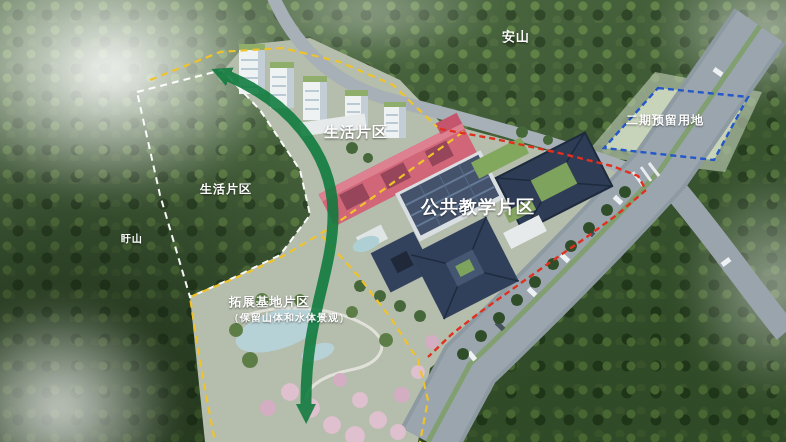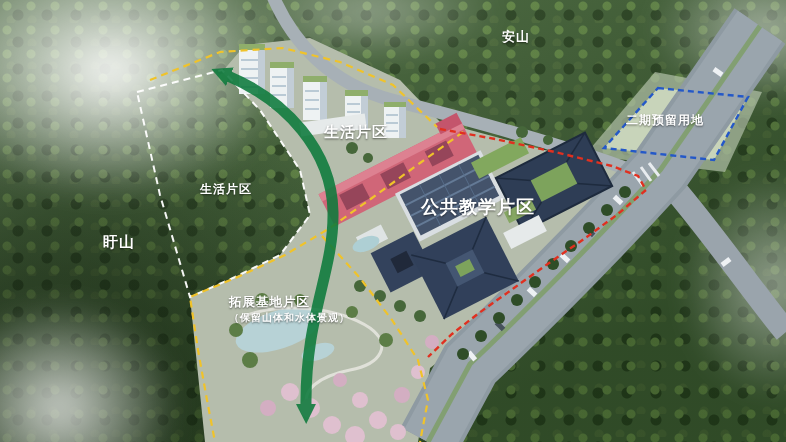--- a/index.html
+++ b/index.html
@@ -217,20 +217,20 @@
       <polygon points="658,88 748,97 714,160 604,148" stroke="#2458c8" stroke-width="2.4" stroke-dasharray="6 4"></polygon>
     </g>
 
     <path d="M228,76 C285,100 332,150 333,212 C334,272 305,315 306,406" stroke="#0d7a3c" stroke-width="11" fill="none" opacity=".88" marker-start="url(#ah)" marker-end="url(#ah)"></path>
   </svg>
 
   <div class="label" style="left:502px; top:28px; font-size:13px;">安山</div>
   <div class="label" style="left:626px; top:112px; font-size:12px; font-weight:700;">二期预留用地</div>
   <div class="label" style="left:324px; top:122px; font-size:15px;">生活片区</div>
   <div class="label" style="left:200px; top:181px; font-size:12px;">生活片区</div>
-  <div class="label" style="left:103px; top:232px; font-size:15px;">盱山</div>
+  <div class="label" style="left:121px; top:232px; font-size:10px;">盱山</div>
   <div class="label" style="left:421px; top:195px; font-size:18px;">公共教学片区</div>
   <div class="label" style="left:229px; top:294px; font-size:12.5px;">
     <div>拓展基地片区</div>
     <div style="font-size:10px;">（保留山体和水体景观）</div>
   </div>
 
 </div>
 
 </body></html>

